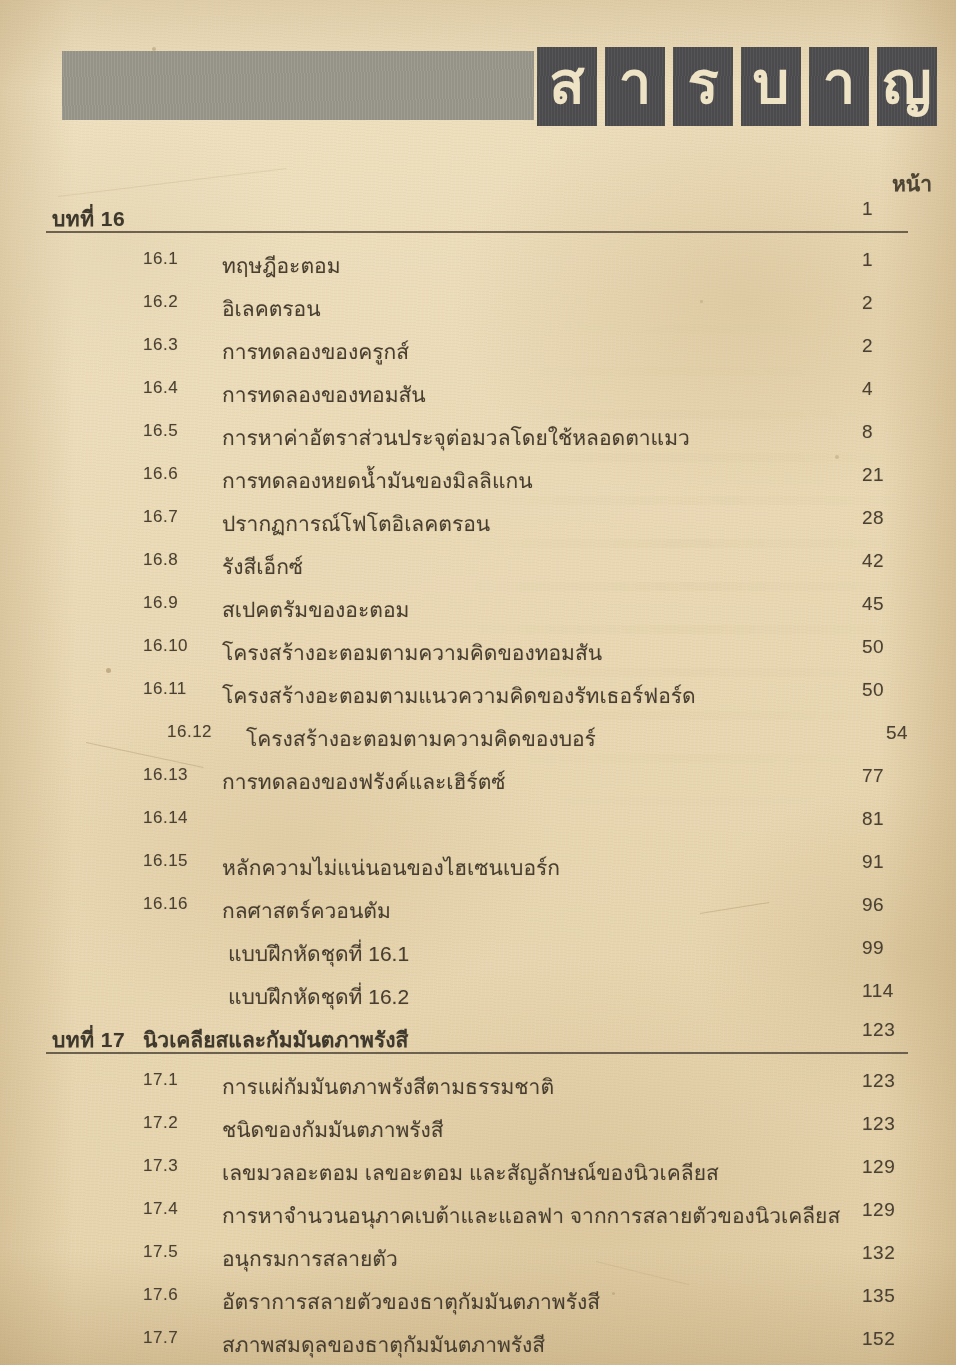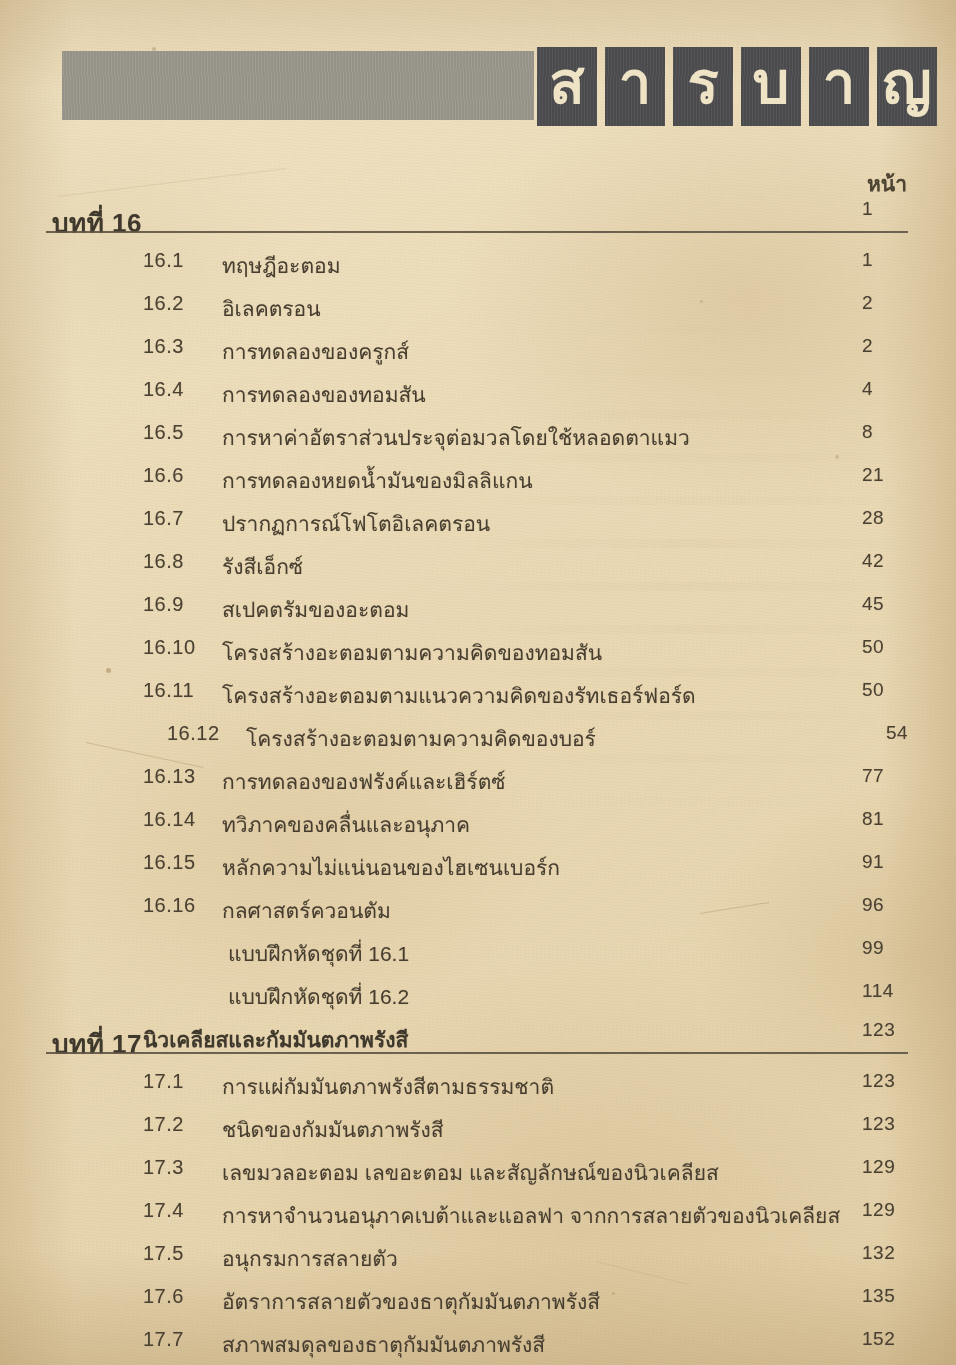--- a/index.html
+++ b/index.html
@@ -90,35 +90,35 @@
   
   #contents {
     position: absolute;
     left: 0; top: 150px;
     width: 956px;
   }
   .col-head {
     position: absolute;
     left: 842px; top: 17px;
     width: 90px;
-    text-align: center;
+    text-align: right;
     font-size: 21px;
     font-weight: 700;
     color: #4e4434;
   }
 
   .row {
     position: absolute;
     left: 0;
     width: 956px;
     height: 43px;
   }
   .cell-num {
     position: absolute;
-    font-size: 20px;
+    font-size: 17px;
     color: #4a4132;
     letter-spacing: .5px;
   }
   .cell-title {
     position: absolute;
     left: 222px;
     font-size: 21px;
     color: #473e30;
     white-space: nowrap;
   }
@@ -128,21 +128,21 @@
     width: 56px;
     text-align: left;
     font-size: 19px;
     color: #4a4132;
     letter-spacing: .5px;
   }
 
   
   .row.chapter .cell-num {
     left: 52px;
-    font-size: 26px;
+    font-size: 21px;
     font-weight: 700;
     color: #3f382c;
   }
   .row.chapter .cell-title {
     left: 143px;
     font-weight: 700;
     font-size: 21px;
     color: #3f382c;
   }
   .row.chapter .cell-page {
@@ -279,21 +279,20 @@
           <div class="cell-title">โครงสร้างอะตอมตามความคิดของบอร์</div>
           <div class="cell-page">54</div>
         </div>
         <div class="row section" style="top: 615px;">
           <div class="cell-num">16.13</div>
           <div class="cell-title">การทดลองของฟรังค์และเฮิร์ตซ์</div>
           <div class="cell-page">77</div>
         </div>
         <div class="row section" style="top: 658px;">
           <div class="cell-num">16.14</div>
-          <div class="cell-title">ทวิภาคของคลื่นและอนุภาค</div>
           <div class="cell-page">81</div>
         </div>
         <div class="row section" style="top: 701px;">
           <div class="cell-num">16.15</div>
           <div class="cell-title">หลักความไม่แน่นอนของไฮเซนเบอร์ก</div>
           <div class="cell-page">91</div>
         </div>
         <div class="row section" style="top: 744px; padding-left: 14px;">
           <div class="cell-num">16.16</div>
           <div class="cell-title">กลศาสตร์ควอนตัม</div>

